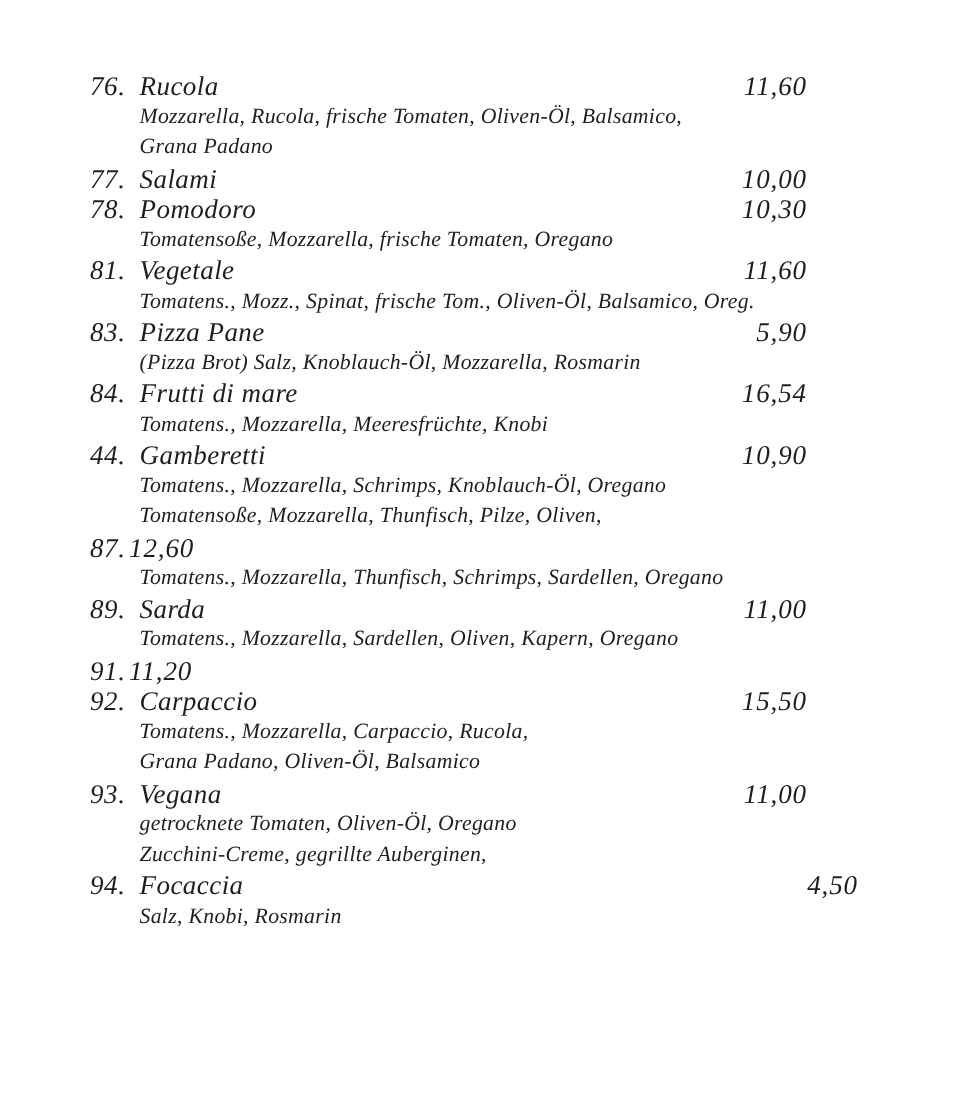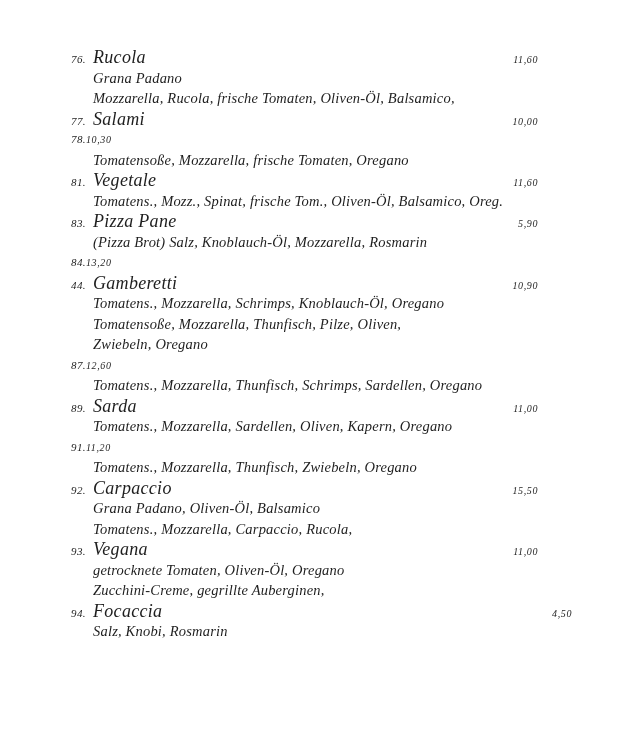--- a/index.html
+++ b/index.html
@@ -30,33 +30,33 @@
     align-items: baseline;
     height: 20.5px;
     line-height: 20.5px;
     padding-left: 60px;
     padding-right: 97px;
     white-space: nowrap;
   }
   .item-number {
     width: 26px;
     flex: 0 0 26px;
-    text-align: right;
-    font-size: 11px;
+    text-align: left;
+    font-size: 18px;
     letter-spacing: 0.4px;
   }
   .item-name {
     margin-left: 7px;
     flex: 1 1 auto;
     font-size: 18px;
     letter-spacing: 0.3px;
   }
   .item-price {
     flex: 0 0 auto;
-    font-size: 10px;
+    font-size: 18px;
     letter-spacing: 0.6px;
   }
   
   .menu-item:last-child .item-price {
     transform: translateX(34px);
     margin-left: 28px;
   }
   .item-descriptions { }
   .desc-line {
     height: 20.5px;
@@ -73,36 +73,37 @@
 <div class="menu-page">
   <div class="menu-list">
   <div class="menu-item">
     <div class="item-head">
       <span class="item-number">76.</span>
       <span class="item-name">Rucola</span>
       <span class="item-price">11,60</span>
     </div>
     <div class="item-descriptions">
 
-    <div class="desc-line">Grana Padano</div>
-          <div class="desc-line">Mozzarella, Rucola, frische Tomaten, Oliven-Öl, Balsamico,</div>
+    <div class="desc-line">Mozzarella, Rucola, frische Tomaten, Oliven-Öl, Balsamico,</div>
+          <div class="desc-line">Grana Padano</div>
         </div>
   </div>
 
   <div class="menu-item">
     <div class="item-head">
       <span class="item-number">77.</span>
       <span class="item-name">Salami</span>
       <span class="item-price">10,00</span>
     </div>
   </div>
 
   <div class="menu-item">
     <div class="item-head">
       <span class="item-number">78.</span>
+      <span class="item-name">Pomodoro</span>
       <span class="item-price">10,30</span>
     </div>
     <div class="item-descriptions">
 
     <div class="desc-line">Tomatensoße, Mozzarella, frische Tomaten, Oregano</div>
         </div>
   </div>
 
   <div class="menu-item">
     <div class="item-head">
@@ -124,41 +125,45 @@
     </div>
     <div class="item-descriptions">
 
     <div class="desc-line">(Pizza Brot) Salz, Knoblauch-Öl, Mozzarella, Rosmarin</div>
         </div>
   </div>
 
   <div class="menu-item">
     <div class="item-head">
       <span class="item-number">84.</span>
-      <span class="item-price">13,20</span>
-    </div>
+      <span class="item-name">Frutti di mare</span>
+      <span class="item-price">16,54</span>
+    </div>
+    <div class="item-descriptions">
+
+    <div class="desc-line">Tomatens., Mozzarella, Meeresfrüchte, Knobi</div>
+        </div>
   </div>
 
   <div class="menu-item">
     <div class="item-head">
       <span class="item-number">44.</span>
       <span class="item-name">Gamberetti</span>
       <span class="item-price">10,90</span>
     </div>
     <div class="item-descriptions">
 
     <div class="desc-line">Tomatens., Mozzarella, Schrimps, Knoblauch-Öl, Oregano</div>
         </div>
   </div>
 
   <div class="menu-item">
     <div class="item-descriptions">
 
     <div class="desc-line">Tomatensoße, Mozzarella, Thunfisch, Pilze, Oliven,</div>
-          <div class="desc-line">Zwiebeln, Oregano</div>
         </div>
   </div>
 
   <div class="menu-item">
     <div class="item-head">
       <span class="item-number">87.</span>
       <span class="item-price">12,60</span>
     </div>
     <div class="item-descriptions">
 
@@ -176,36 +181,32 @@
 
     <div class="desc-line">Tomatens., Mozzarella, Sardellen, Oliven, Kapern, Oregano</div>
         </div>
   </div>
 
   <div class="menu-item">
     <div class="item-head">
       <span class="item-number">91.</span>
       <span class="item-price">11,20</span>
     </div>
-    <div class="item-descriptions">
-
-    <div class="desc-line">Tomatens., Mozzarella, Thunfisch, Zwiebeln, Oregano</div>
-        </div>
   </div>
 
   <div class="menu-item">
     <div class="item-head">
       <span class="item-number">92.</span>
       <span class="item-name">Carpaccio</span>
       <span class="item-price">15,50</span>
     </div>
     <div class="item-descriptions">
 
-    <div class="desc-line">Grana Padano, Oliven-Öl, Balsamico</div>
-          <div class="desc-line">Tomatens., Mozzarella, Carpaccio, Rucola,</div>
+    <div class="desc-line">Tomatens., Mozzarella, Carpaccio, Rucola,</div>
+          <div class="desc-line">Grana Padano, Oliven-Öl, Balsamico</div>
         </div>
   </div>
 
   <div class="menu-item">
     <div class="item-head">
       <span class="item-number">93.</span>
       <span class="item-name">Vegana</span>
       <span class="item-price">11,00</span>
     </div>
     <div class="item-descriptions">

